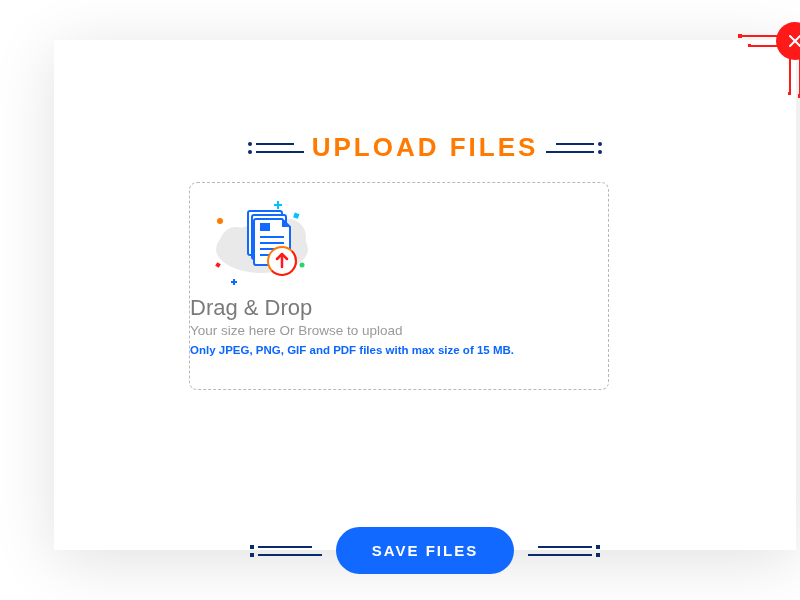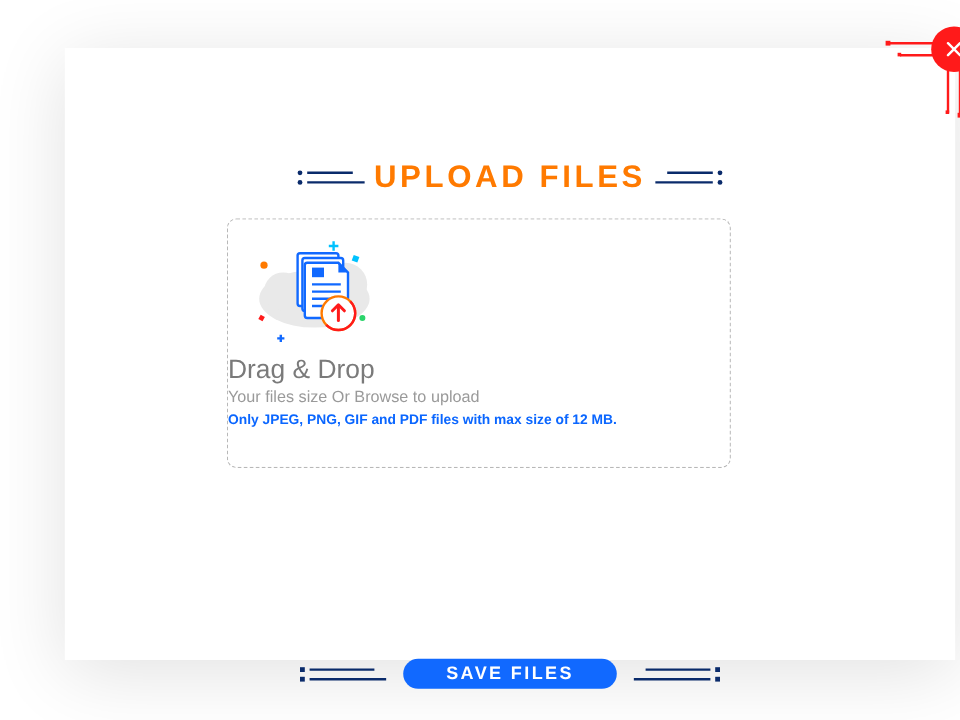--- a/index.html
+++ b/index.html
@@ -103,21 +103,21 @@
     display: flex;
     align-items: center;
     justify-content: center;
     gap: 14px;
   }
   .save-btn {
     background: #1169ff;
     color: #fff;
     border: none;
     border-radius: 30px;
-    padding: 4px 36px;
+    padding: 15px 36px;
     font-size: 15px;
     font-weight: 700;
     letter-spacing: 2px;
     cursor: pointer;
     font-family: inherit;
   }
   .save-deco { display: flex; align-items: center; }
   .save-deco.right { transform: scaleX(-1); }
 </style>
 </head>
@@ -202,22 +202,22 @@
       </g>
 
       <circle cx="92" cy="68" r="14" fill="#fff" stroke="#ff7a00" stroke-width="2"></circle>
       <circle cx="92" cy="68" r="14" fill="none" stroke="#ff1a1a" stroke-width="2" stroke-dasharray="44 44" transform="rotate(-45 92 68)"></circle>
       <g stroke="#ff1a1a" stroke-width="2.5" fill="none" stroke-linecap="round" stroke-linejoin="round">
         <line x1="92" y1="74" x2="92" y2="62"></line>
         <polyline points="87,66 92,61 97,66"></polyline>
       </g>
     </svg>
     <div class="drag-title">Drag &amp; Drop</div>
-    <div class="drag-sub">Your files size Or Browse to upload</div>
-    <div class="drag-hint">Only JPEG, PNG, GIF and PDF files with max size of 12 MB.</div>
+    <div class="drag-sub">Your size here Or Browse to upload</div>
+    <div class="drag-hint">Only JPEG, PNG, GIF and PDF files with max size of 15 MB.</div>
   </div>
 
   <div class="save-row">
     <span class="save-deco left">
       <svg width="72" height="18" viewBox="0 0 72 18">
         <rect x="0" y="3" width="4" height="4" fill="#0a2b6b"></rect>
         <rect x="0" y="11" width="4" height="4" fill="#0a2b6b"></rect>
         <line x1="8" y1="5" x2="62" y2="5" stroke="#0a2b6b" stroke-width="2"></line>
         <line x1="8" y1="13" x2="72" y2="13" stroke="#0a2b6b" stroke-width="2"></line>
       </svg>

